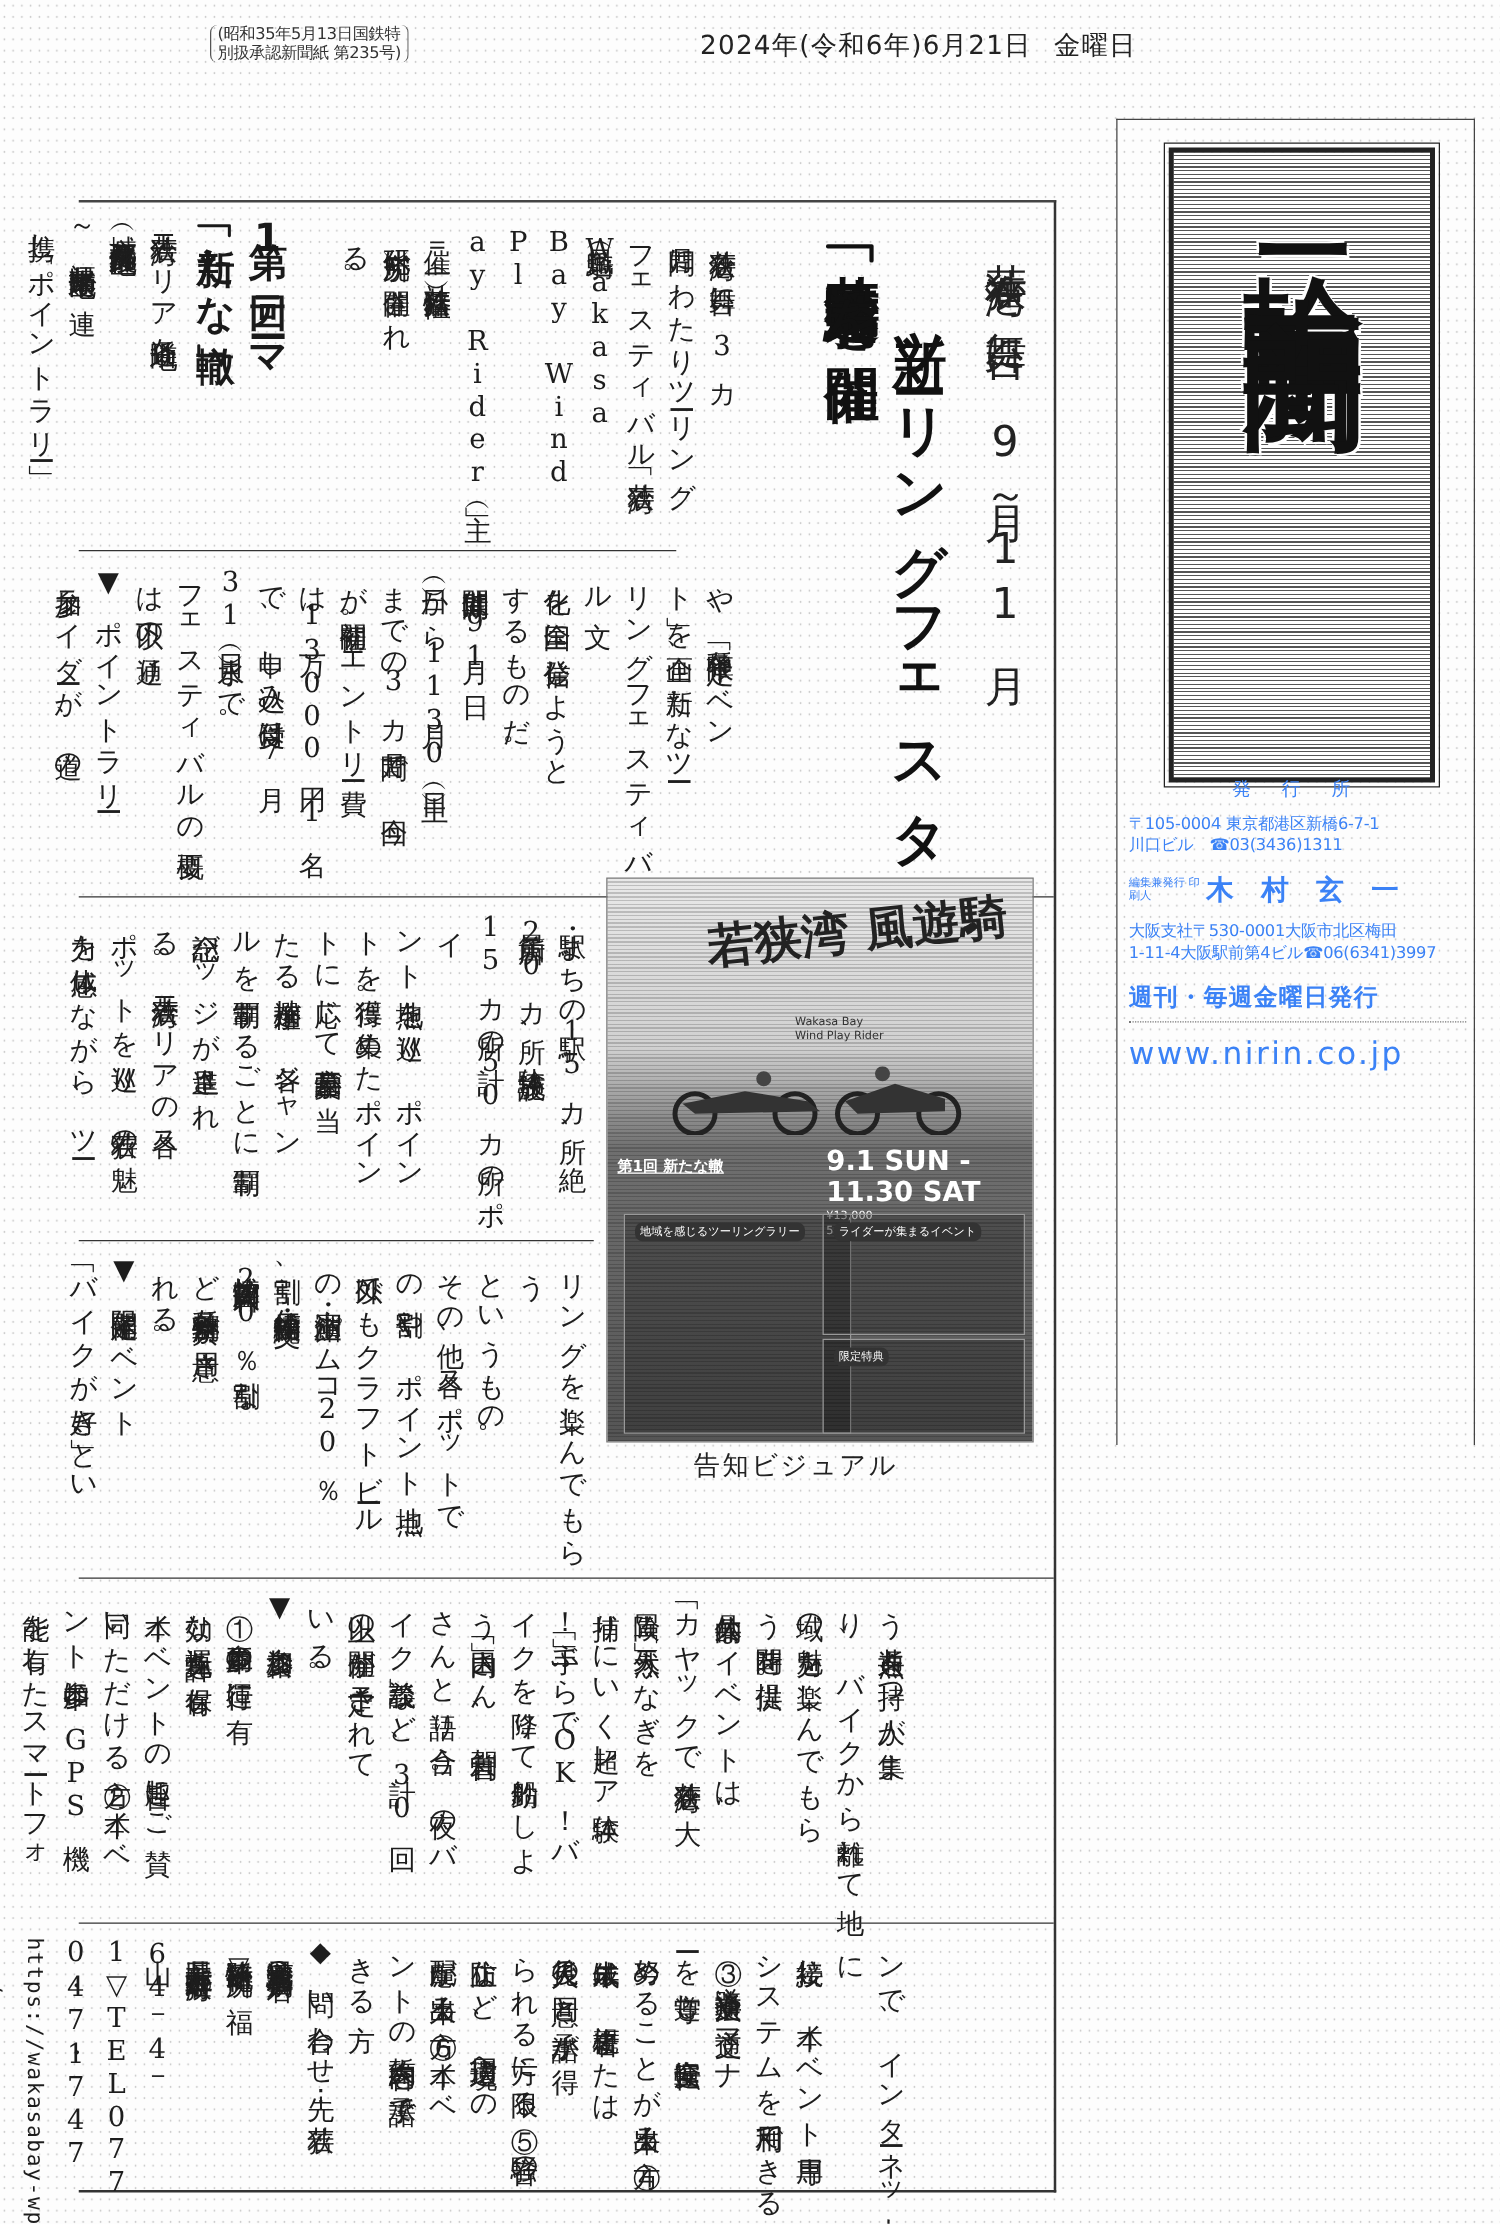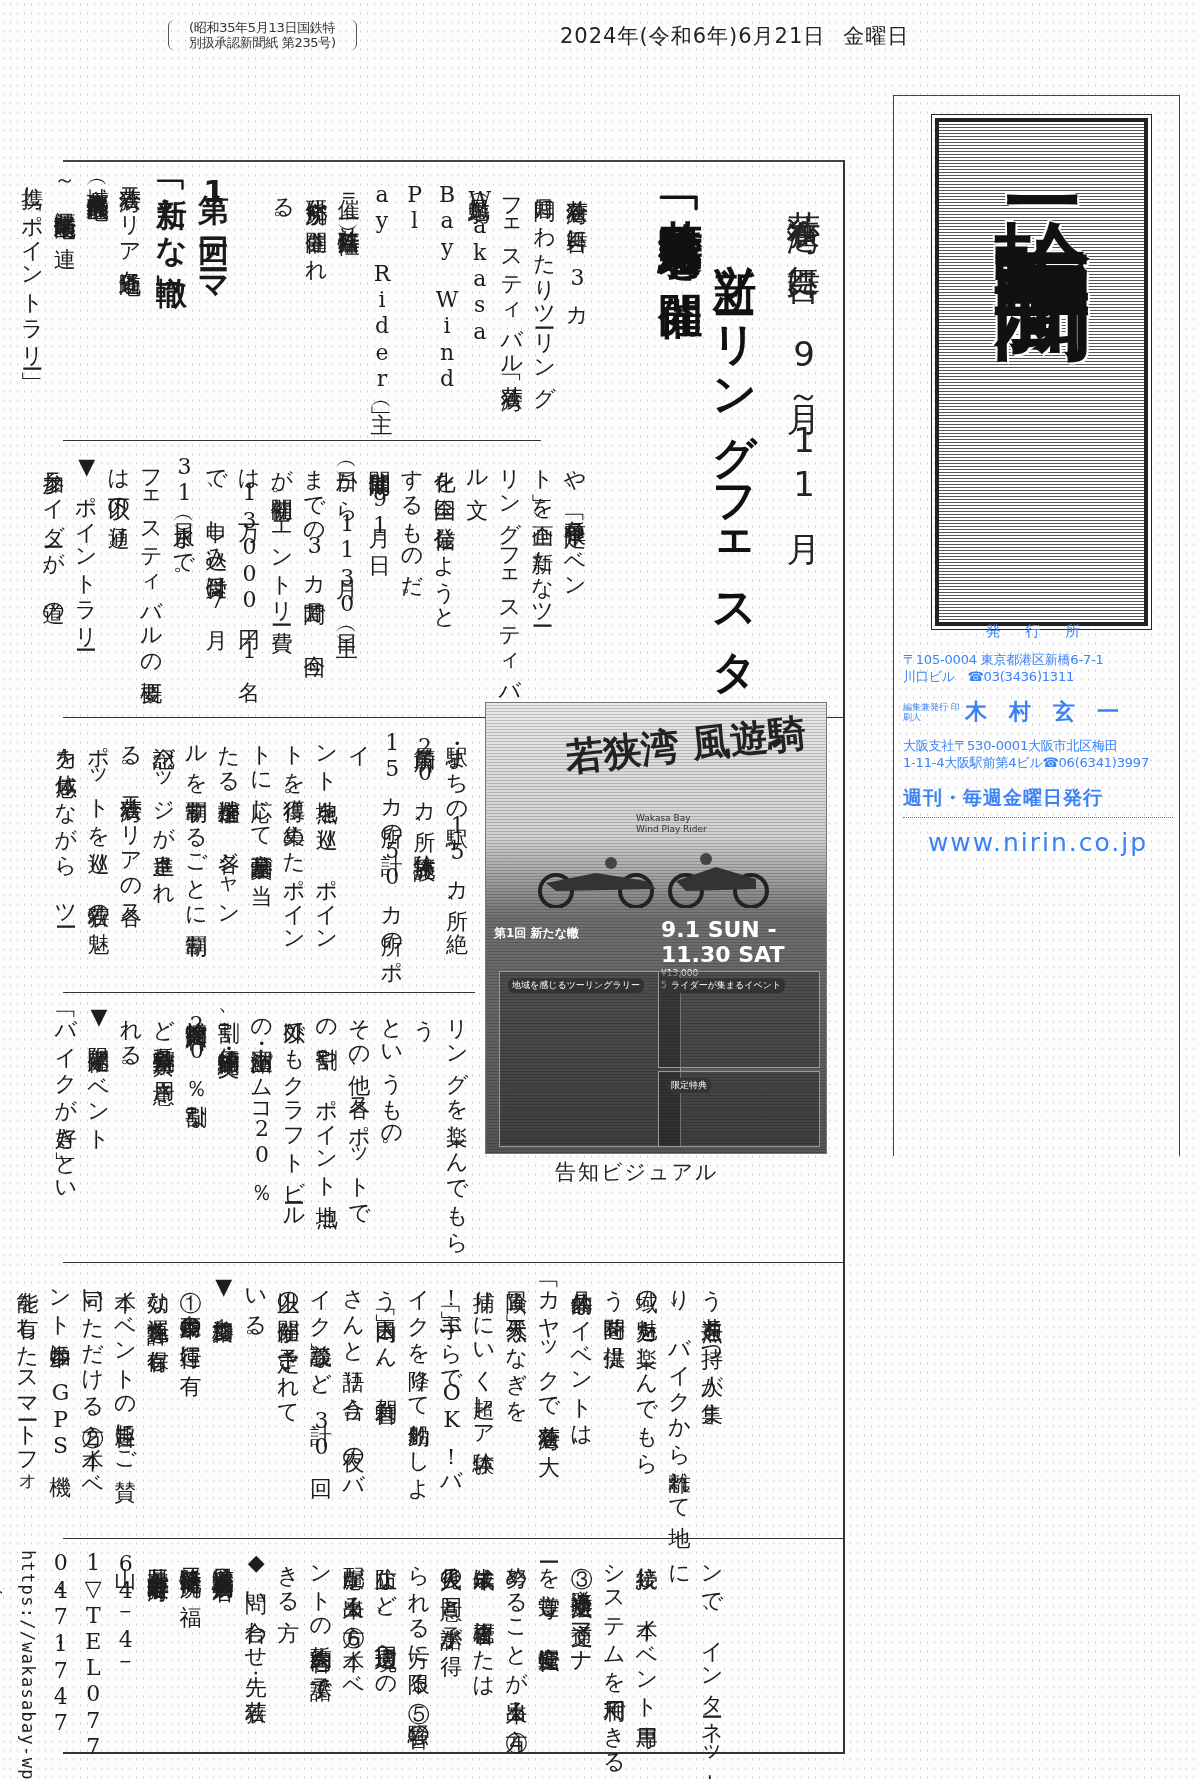--- a/index.html
+++ b/index.html
@@ -9,21 +9,21 @@
     background-image: radial-gradient(#c9c9c9 0.6px, transparent 0.9px);
     background-size: 7px 9px;
     font-family: "DejaVu Serif", "Liberation Serif", serif;
     color: #1a1a1a;
   }
   .abs { position: absolute; }
   
   .hdr-permit {
     left: 168px; top: 20px; font-family: "DejaVu Sans", sans-serif;
     font-size: 13px; line-height: 15px; color: #333; letter-spacing: -0.3px;
-    border-left: 1px solid #555; border-right: 1px solid #555; border-radius: 6px; padding: 0 20px;
+    border-left: 1px solid #555; border-right: 1px solid #555; border-radius: 6px; padding: 0 5px;
   }
   .hdr-date {
     left: 560px; top: 22px; font-family: "DejaVu Sans", sans-serif;
     font-size: 21px; letter-spacing: 1px; color: #222; white-space: pre;
   }
   .hdr-date span { margin-right: 18px; }
 
   
   .article {
     left: 63px; top: 160px; width: 780px; height: 1590px;
@@ -48,21 +48,21 @@
   .poster {
     left: 485px; top: 702px; width: 340px; height: 450px;
     background:
       repeating-linear-gradient(0deg, rgba(0,0,0,0.18) 0 1px, transparent 1px 3px),
       linear-gradient(#e8e8e8 0%, #d0d0d0 30%, #6f6f6f 48%, #555 100%);
     overflow: hidden; border: 1px solid #777;
   }
   .poster-logo { position: absolute; right: 20px; top: 20px; font-size: 38px; font-weight: bold; color: #222; font-family: "DejaVu Serif", serif; line-height: 44px; transform: rotate(-6deg);}
   .poster-en { position: absolute; left: 150px; top: 110px; font-size: 9px; color: #333; font-family: "DejaVu Sans", sans-serif; line-height: 11px;}
   .poster-bike { position: absolute; left: 30px; top: 150px; width: 260px; height: 55px;}
-  .poster-theme { position: absolute; left: 8px; top: 222px; font-size: 12px; color: #fff; font-family: "DejaVu Sans", sans-serif; font-weight:bold;}
+  .poster-theme { position: absolute; left: 8px; top: 222px; font-size: 12px; color: #fff; font-family: "DejaVu Sans", sans-serif; font-weight:bold;text-decoration:underline;}
   .poster-dates { position: absolute; left: 175px; top: 214px; color: #fff; font-family: "DejaVu Sans", sans-serif; }
   .poster-dates .big { font-size: 22px; font-weight: bold; }
   .poster-dates .sm { font-size: 9px; display:block; line-height: 12px;}
   .poster-panel { position: absolute; background: rgba(0,0,0,0.25); border: 1px solid #999; }
   .poster-panel-label { position:absolute; left: 8px; top: 6px; font-size: 9px; color:#fff; background:#333; padding: 1px 4px; border-radius: 6px; font-family: "DejaVu Sans", sans-serif;}
   .caption { left: 555px; top: 1158px; font-size: 21px; font-family: "DejaVu Sans", sans-serif; letter-spacing: 2px; color:#222;}
 
   
   .mast-frame { left: 893px; top: 95px; width: 285px; height: 1060px; border-left: 1.5px solid #444; border-right: 1.5px solid #444; border-top: 1.5px solid #444;}
   .mast-logo {
@@ -81,21 +81,21 @@
   .pub-label { text-align: center; font-size: 15px; letter-spacing: 10px; }
   .pub-name { text-align: center; font-size: 32px; font-weight: bold; letter-spacing: 2px; margin-top: 2px;}
   .addr { font-size: 13px; line-height: 17px; margin-top: 10px; letter-spacing: -0.2px;}
   .editor { margin-top: 12px; display: flex; align-items: center; }
   .editor .lbl { font-size: 9px; line-height: 10px; width: 62px;}
   .editor .name { font-size: 22px; letter-spacing: 22px; font-weight: bold;}
   .weekly { font-size: 19px; font-weight: bold; letter-spacing: 1px; margin-top: 14px; padding-bottom: 6px; border-bottom: 1px dotted #777;}
   .price { display:flex; margin-top: 8px; align-items:center;}
   .price .lbl { font-size: 18px; font-weight: bold; letter-spacing: 3px; margin-right: 8px;}
   .price .rows { font-size: 12.5px; line-height: 16px;}
-  .url { font-size: 25px; letter-spacing: 2px; margin-top: 10px; text-align:center;}
+  .url { font-size: 25px; letter-spacing: 2px; margin-top: 10px; text-align:left;}
 </style>
 </head>
 <body>
 
 <div class="abs hdr-permit">
   <div>(昭和35年5月13日国鉄特</div>
   <div>別扱承認新聞紙 第235号)</div>
 </div>
 <div class="abs hdr-date"><span>2024年(令和6年)6月21日</span><span>金曜日</span></div>
 

